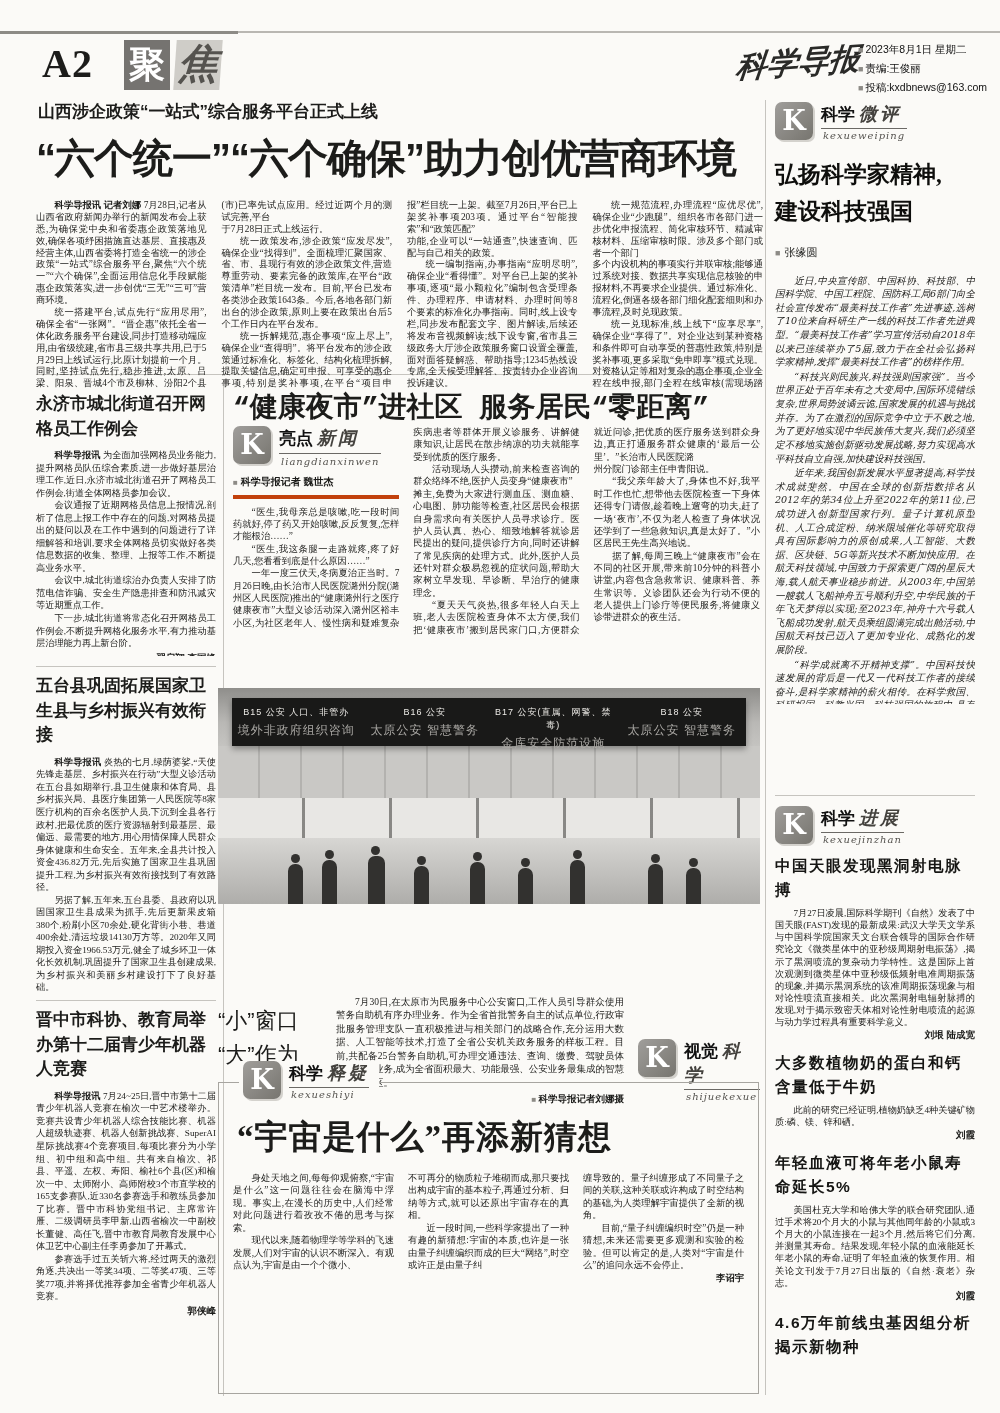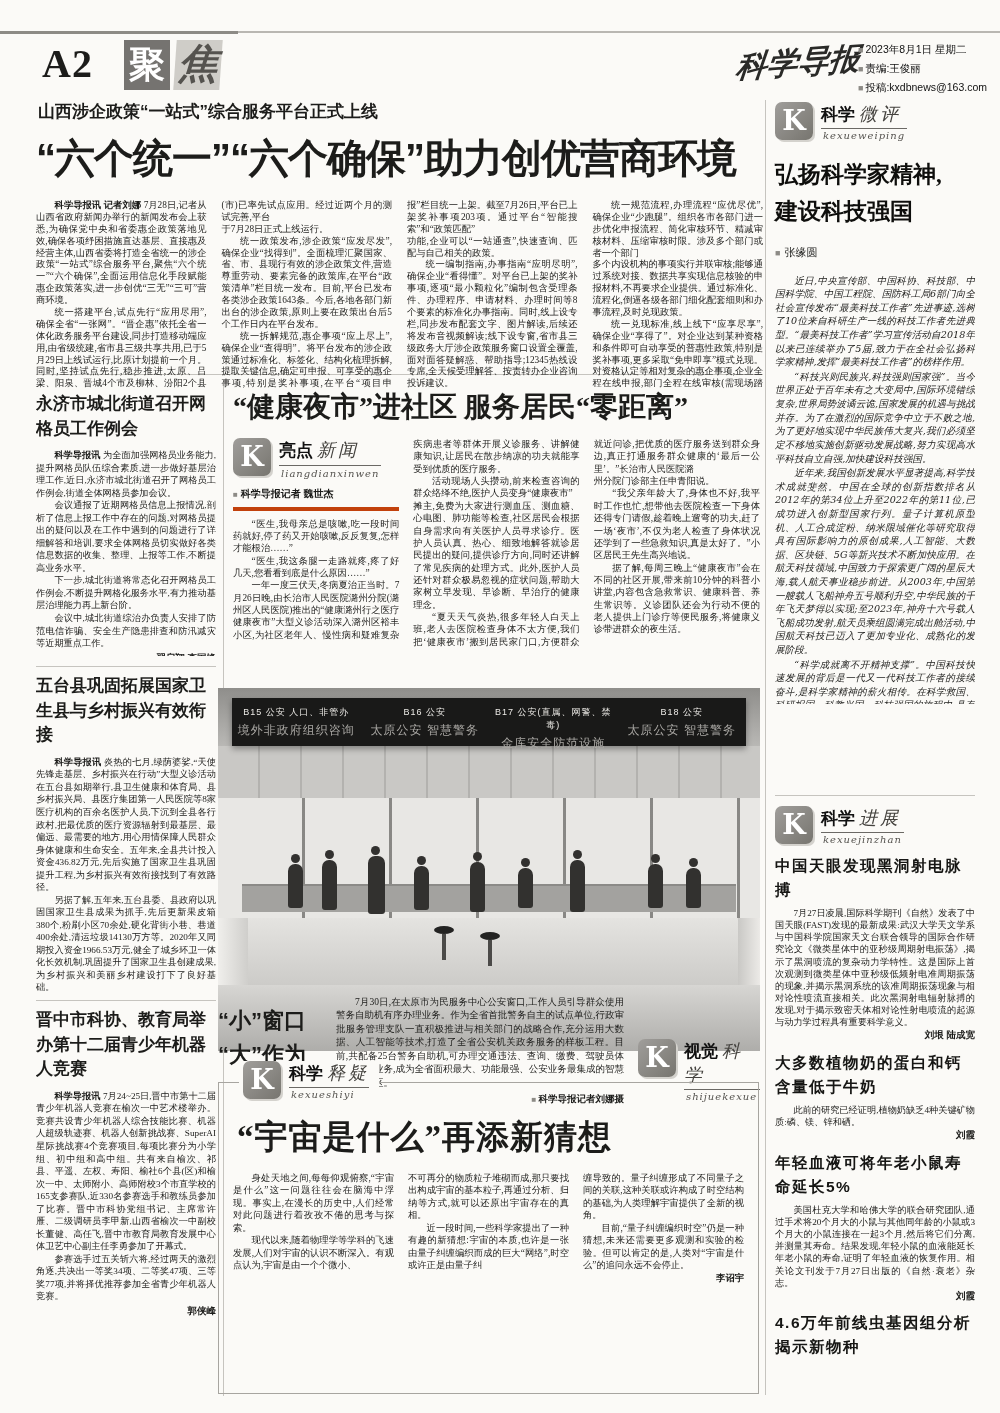--- a/index.html
+++ b/index.html
@@ -34,21 +34,21 @@
   .hdiv-wp{position:absolute;left:775px;top:795px;width:200px;height:1px;background:#c6c4bf;}
   .hdiv-l1{position:absolute;left:36px;top:666px;width:180px;height:1px;background:#c6c4bf;}
   .hdiv-l2{position:absolute;left:36px;top:1000px;width:180px;height:1px;background:#c6c4bf;}
 
   
   .kbadge{display:flex;align-items:flex-start;gap:8px;}
   .kbox{width:38px;height:38px;flex:0 0 auto;border-radius:7px;color:#fff;text-align:center;
         line-height:38px;font-size:27px;font-weight:bold;font-family:"DejaVu Serif",serif;
         background:linear-gradient(135deg,#a09e9b,#77756f);box-shadow:2px 2px 0 #d4d2cd;}
   .kt1{font-family:"Liberation Sans",sans-serif;font-weight:900;font-size:17px;color:#111;}
-  .kt2{font-family:"DejaVu Serif",serif;font-style:italic;font-weight:normal;font-size:18px;
+  .kt2{font-family:"DejaVu Serif",serif;font-style:italic;font-weight:bold;font-size:18px;
        color:#44423e;margin-left:4px;letter-spacing:3px;}
   .kpy{font-style:italic;font-size:10px;color:#55534f;border-top:1.5px solid #6b6965;
        margin-top:2px;padding:1px 2px 0;font-family:"DejaVu Serif",serif;letter-spacing:1px;}
 
   
   .lead{position:absolute;left:36px;top:100px;width:727px;}
   .lead .kicker{font-size:17px;font-weight:bold;margin:0 0 8px 2px;}
   .lead .headline{font-size:40px;font-weight:900;white-space:nowrap;letter-spacing:-1px;margin:0 0 14px;}
   .colsbody{text-align:justify;overflow:hidden;}
   .lead .cols{column-count:4;column-gap:15px;height:194px;font-size:9.3px;line-height:1.28;}
@@ -76,29 +76,29 @@
   .la{overflow:hidden;}
   .la h2{font-size:17px;font-weight:900;line-height:1.45;margin:4px 0 8px;
          font-family:"Liberation Sans",sans-serif;}
   .la .lbody{font-size:9.2px;line-height:1.36;text-align:justify;}
   .la .lsig{text-align:right;font-weight:bold;font-size:9.5px;margin-top:2px;
             font-family:"Liberation Sans",sans-serif;}
   .la1{height:268px;} .la2{height:324px;} .la3{height:382px;}
 
   
   .health{position:absolute;left:233px;top:388px;width:527px;}
-  .health h1{font-size:28px;font-weight:900;white-space:nowrap;margin:0 0 12px;letter-spacing:0;}
+  .health h1{font-size:28px;font-weight:900;white-space:nowrap;margin:0 0 0;letter-spacing:0;font-family:Liberation Mono, monospace;}
   .health .cols{column-count:3;column-gap:14px;height:244px;font-size:9.3px;line-height:1.33;}
   .health .kbadge{margin-bottom:7px;}
   .byline{font-size:10px;font-weight:bold;font-family:"Liberation Sans",sans-serif;
           border-bottom:4px solid #c2410c;padding-bottom:6px;margin:0 0 7px;text-indent:0;}
   .byline .sq{color:#8d8b86;margin-right:3px;font-size:8px;}
 
   
-  .photo{position:absolute;left:218px;top:688px;width:542px;height:363px;overflow:hidden;
+  .photo{position:absolute;left:218px;top:688px;width:542px;height:216px;overflow:hidden;
          background:linear-gradient(#8f8e8b 0%,#b9b8b5 16%,#d9d8d5 46%,#e6e5e2 62%,#c7c6c3 86%,#b0afac 100%);}
   .led{position:absolute;top:10px;left:14px;right:14px;height:48px;background:#191918;display:flex;
        box-shadow:0 3px 6px rgba(0,0,0,.35);}
   .ledcell{flex:1;text-align:center;padding-top:8px;}
   .led1{font-size:9px;color:#eceae6;font-family:"Liberation Sans",sans-serif;letter-spacing:1px;}
   .led2{font-size:12px;color:#aaa8a4;font-family:"Liberation Sans",sans-serif;margin-top:3px;letter-spacing:1px;}
   .ceiling{position:absolute;top:58px;left:0;right:0;height:52px;
            background:repeating-linear-gradient(90deg,#c9c8c5 0 40px,#b3b2af 40px 42px),
                       linear-gradient(#c9c8c5,#d4d3d0);}
   .glass{position:absolute;top:110px;left:0;right:0;height:120px;background:#e8e7e4;
@@ -112,21 +112,21 @@
   .pillar-r{position:absolute;right:0;top:58px;bottom:0;width:22px;
           background:linear-gradient(270deg,#eceae7,#c9c8c5);}
   .person{position:absolute;width:15px;height:44px;background:#32312f;border-radius:7px 7px 3px 3px;}
   .person::before{content:"";position:absolute;top:-10px;left:3px;width:9px;height:9px;
                   border-radius:50%;background:#32312f;}
   .stool{position:absolute;width:20px;height:8px;border-radius:50%;background:#232322;}
   .stool::after{content:"";position:absolute;left:8px;top:8px;width:4px;height:26px;background:#4b4a48;}
 
   
   .caption-row{position:absolute;left:218px;top:996px;width:542px;display:flex;gap:14px;}
-  .cap-title{width:104px;font-size:22px;font-weight:700;line-height:1.55;
+  .cap-title{width:104px;font-size:22px;font-weight:400;line-height:1.55;
              font-family:"Liberation Sans",sans-serif;padding-top:8px;}
   .cap-text{flex:1;font-size:9.5px;line-height:1.42;text-align:justify;}
   .cap-credit{text-align:right;font-weight:bold;font-family:"Liberation Sans",sans-serif;
               font-size:9.5px;margin-top:2px;}
   .cap-credit .sq{color:#8d8b86;font-size:8px;}
   .cap-badge{width:122px;align-self:flex-end;padding-bottom:4px;}
 
   
   .shiyi{position:absolute;left:218px;top:1082px;width:541px;height:312px;box-sizing:border-box;
          border:1px solid #a7a5a0;padding:8px 14px 10px;}
@@ -198,22 +198,22 @@
 
     </div>
   </aside>
 
   <div class="leftcol">
     <article class="la la1">
       <h2>永济市城北街道召开网格员工作例会</h2>
       <div class="lbody colsbody">
         <p><b class="hl">科学导报讯 </b><span>为全面加强网格员业务能力,提升网格员队伍综合素质,进一步做好基层治理工作,近日,永济市城北街道召开了网格员工作例会,街道全体网格员参加会议。</span></p>
         <p>会议通报了近期网格员信息上报情况,剖析了信息上报工作中存在的问题,对网格员提出的疑问以及在工作中遇到的问题进行了详细解答和培训,要求全体网格员切实做好各类信息数据的收集、整理、上报等工作,不断提高业务水平。</p>
+        <p>会议中,城北街道综治办负责人安排了防范电信诈骗、安全生产隐患排查和防汛减灾等近期重点工作。</p>
         <p>下一步,城北街道将常态化召开网格员工作例会,不断提升网格化服务水平,有力推动基层治理能力再上新台阶。</p>
-        <p>会议中,城北街道综治办负责人安排了防范电信诈骗、安全生产隐患排查和防汛减灾等近期重点工作。</p>
         <div class="lsig">翟启翔 李国锋</div>
       </div>
     </article>
     <article class="la la2" style="margin-top:14px;">
       <h2>五台县巩固拓展国家卫生县与乡村振兴有效衔接</h2>
       <div class="lbody colsbody">
         <p><b class="hl">科学导报讯 </b><span>炎热的七月,绿荫婆娑,“天使先锋走基层、乡村振兴在行动”大型义诊活动在五台县如期举行,县卫生健康和体育局、县乡村振兴局、县医疗集团第一人民医院等8家医疗机构的百余名医护人员,下沉到全县各行政村,把最优质的医疗资源辐射到最基层、最偏远、最需要的地方,用心用情保障人民群众身体健康和生命安全。五年来,全县共计投入资金436.82万元,先后实施了国家卫生县巩固提升工程,为乡村振兴有效衔接找到了有效路径。</span></p>
         <p>另据了解,五年来,五台县委、县政府以巩固国家卫生县成果为抓手,先后更新果皮箱380个,粉刷小区70余处,硬化背街小巷、巷道400余处,清运垃圾14130万方等。2020年又同期投入资金1966.53万元,健全了城乡环卫一体化长效机制,巩固提升了国家卫生县创建成果,为乡村振兴和美丽乡村建设打下了良好基础。</p>
 
       </div>

